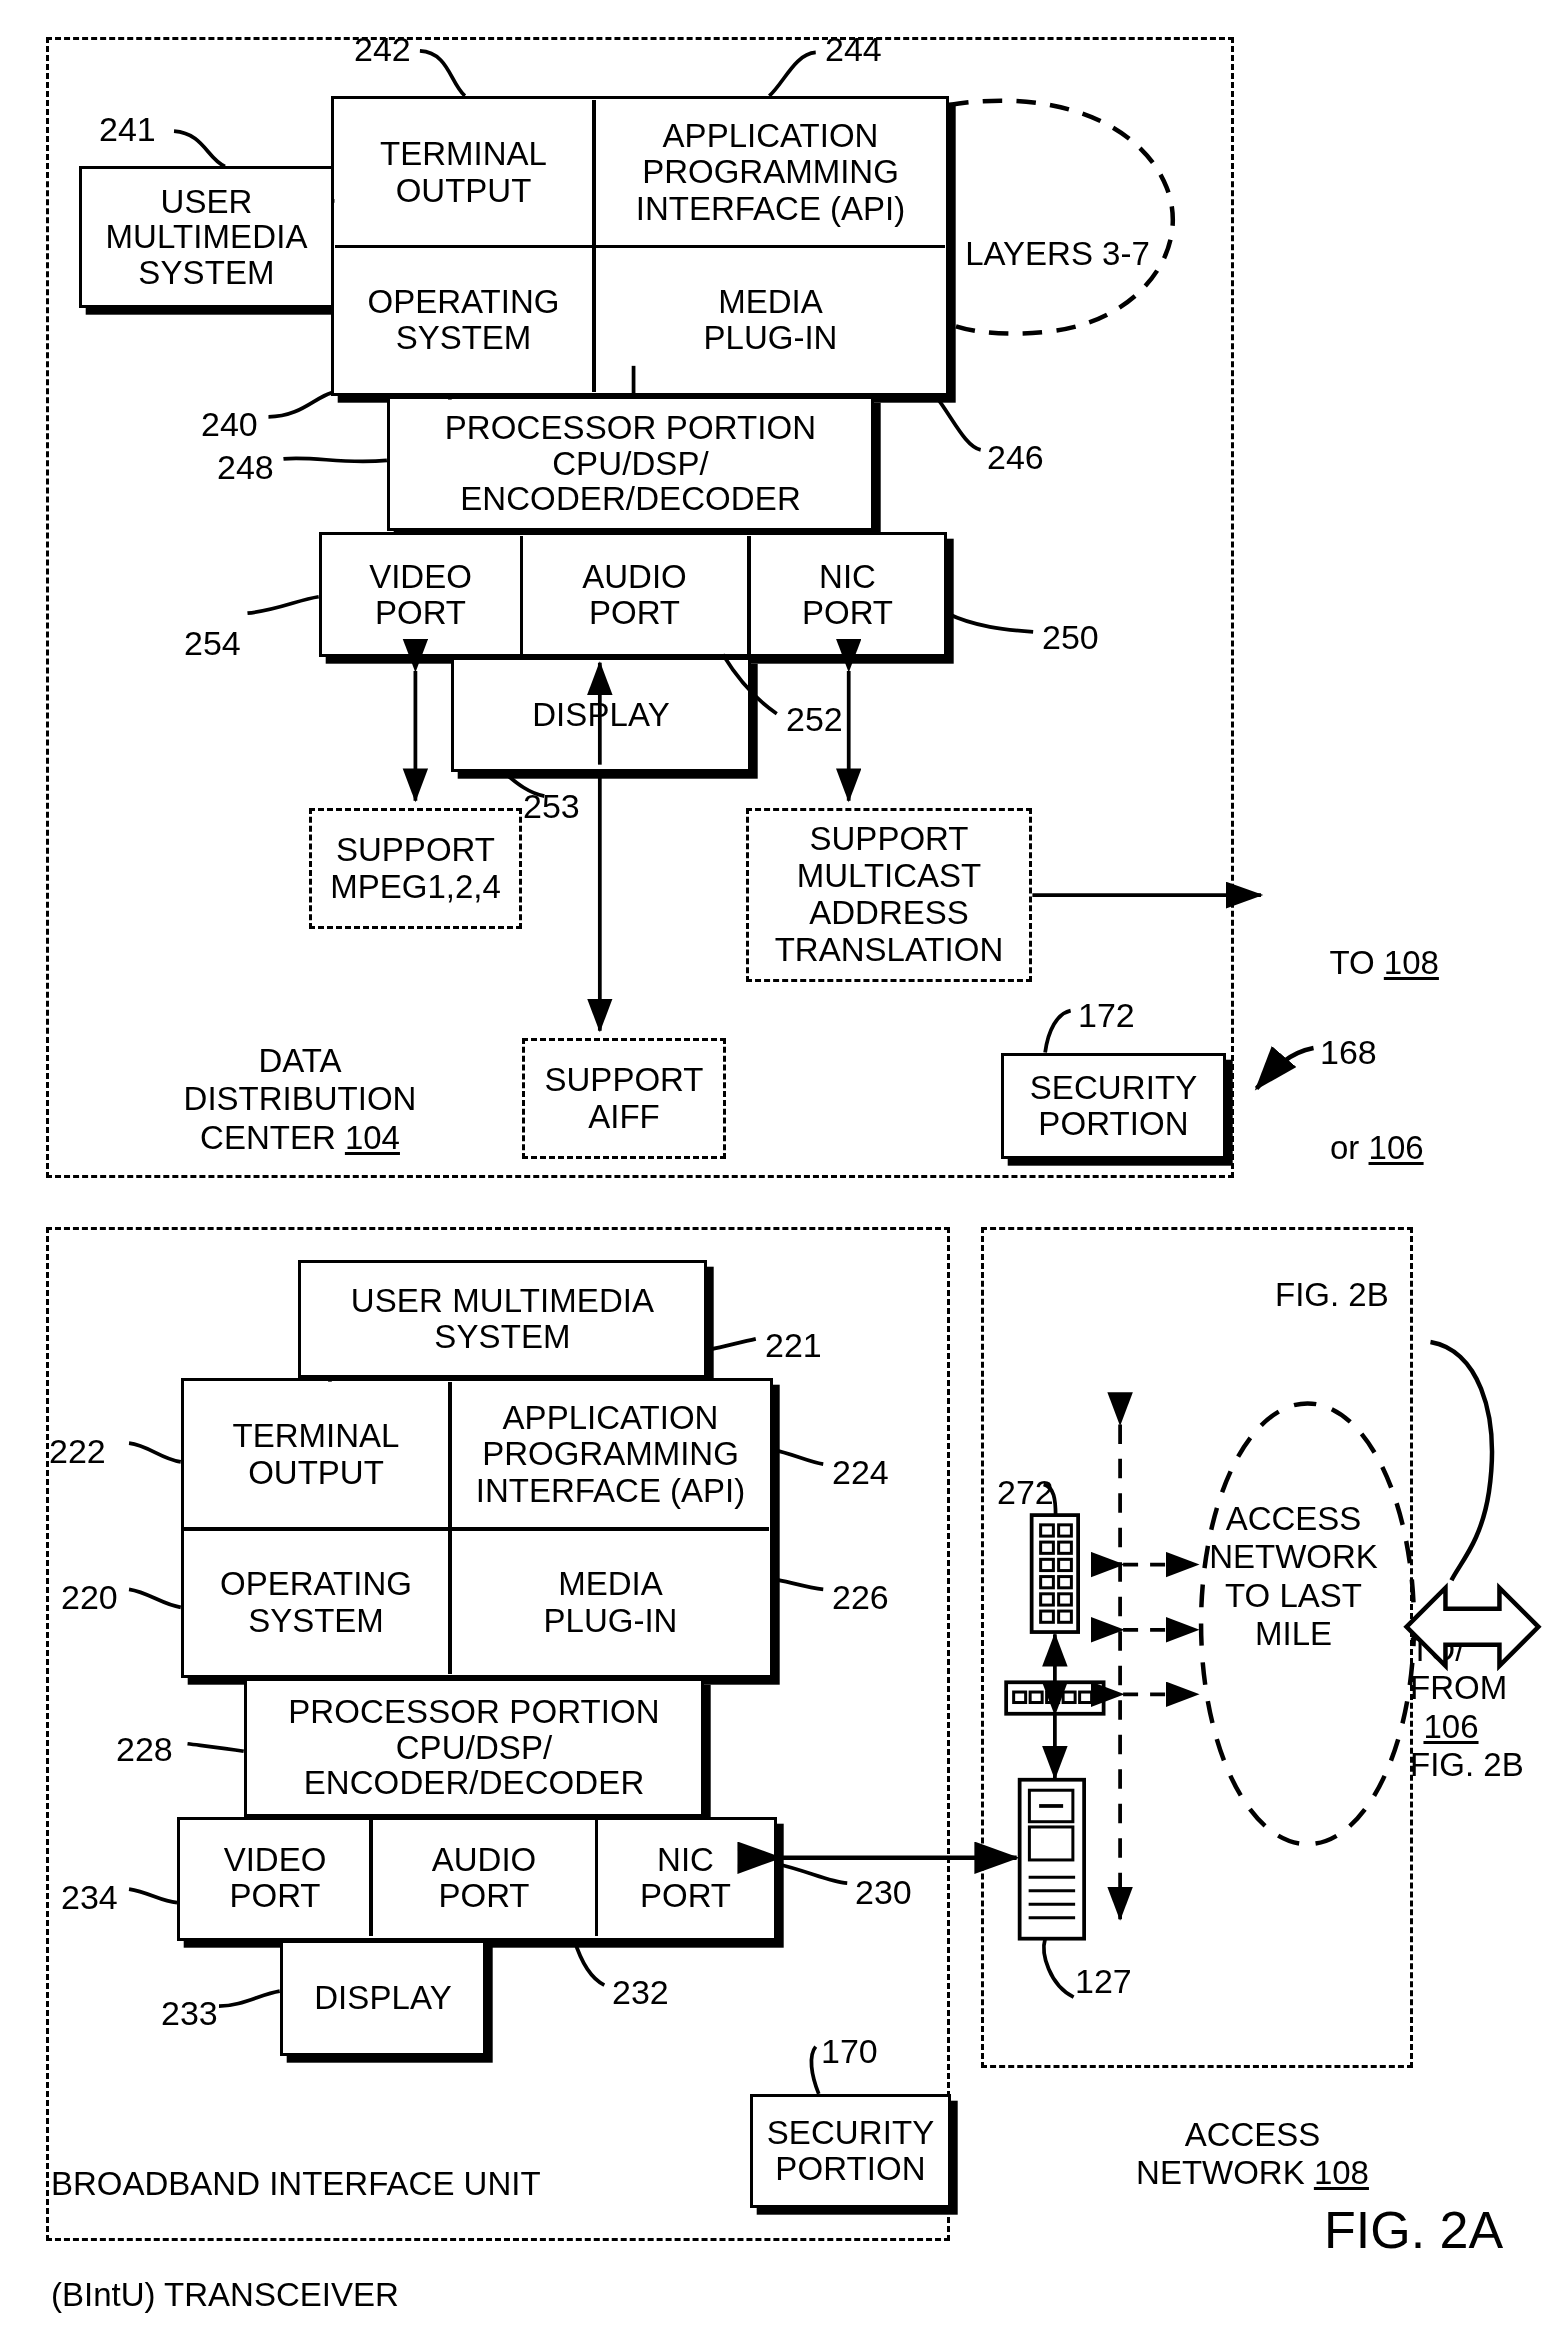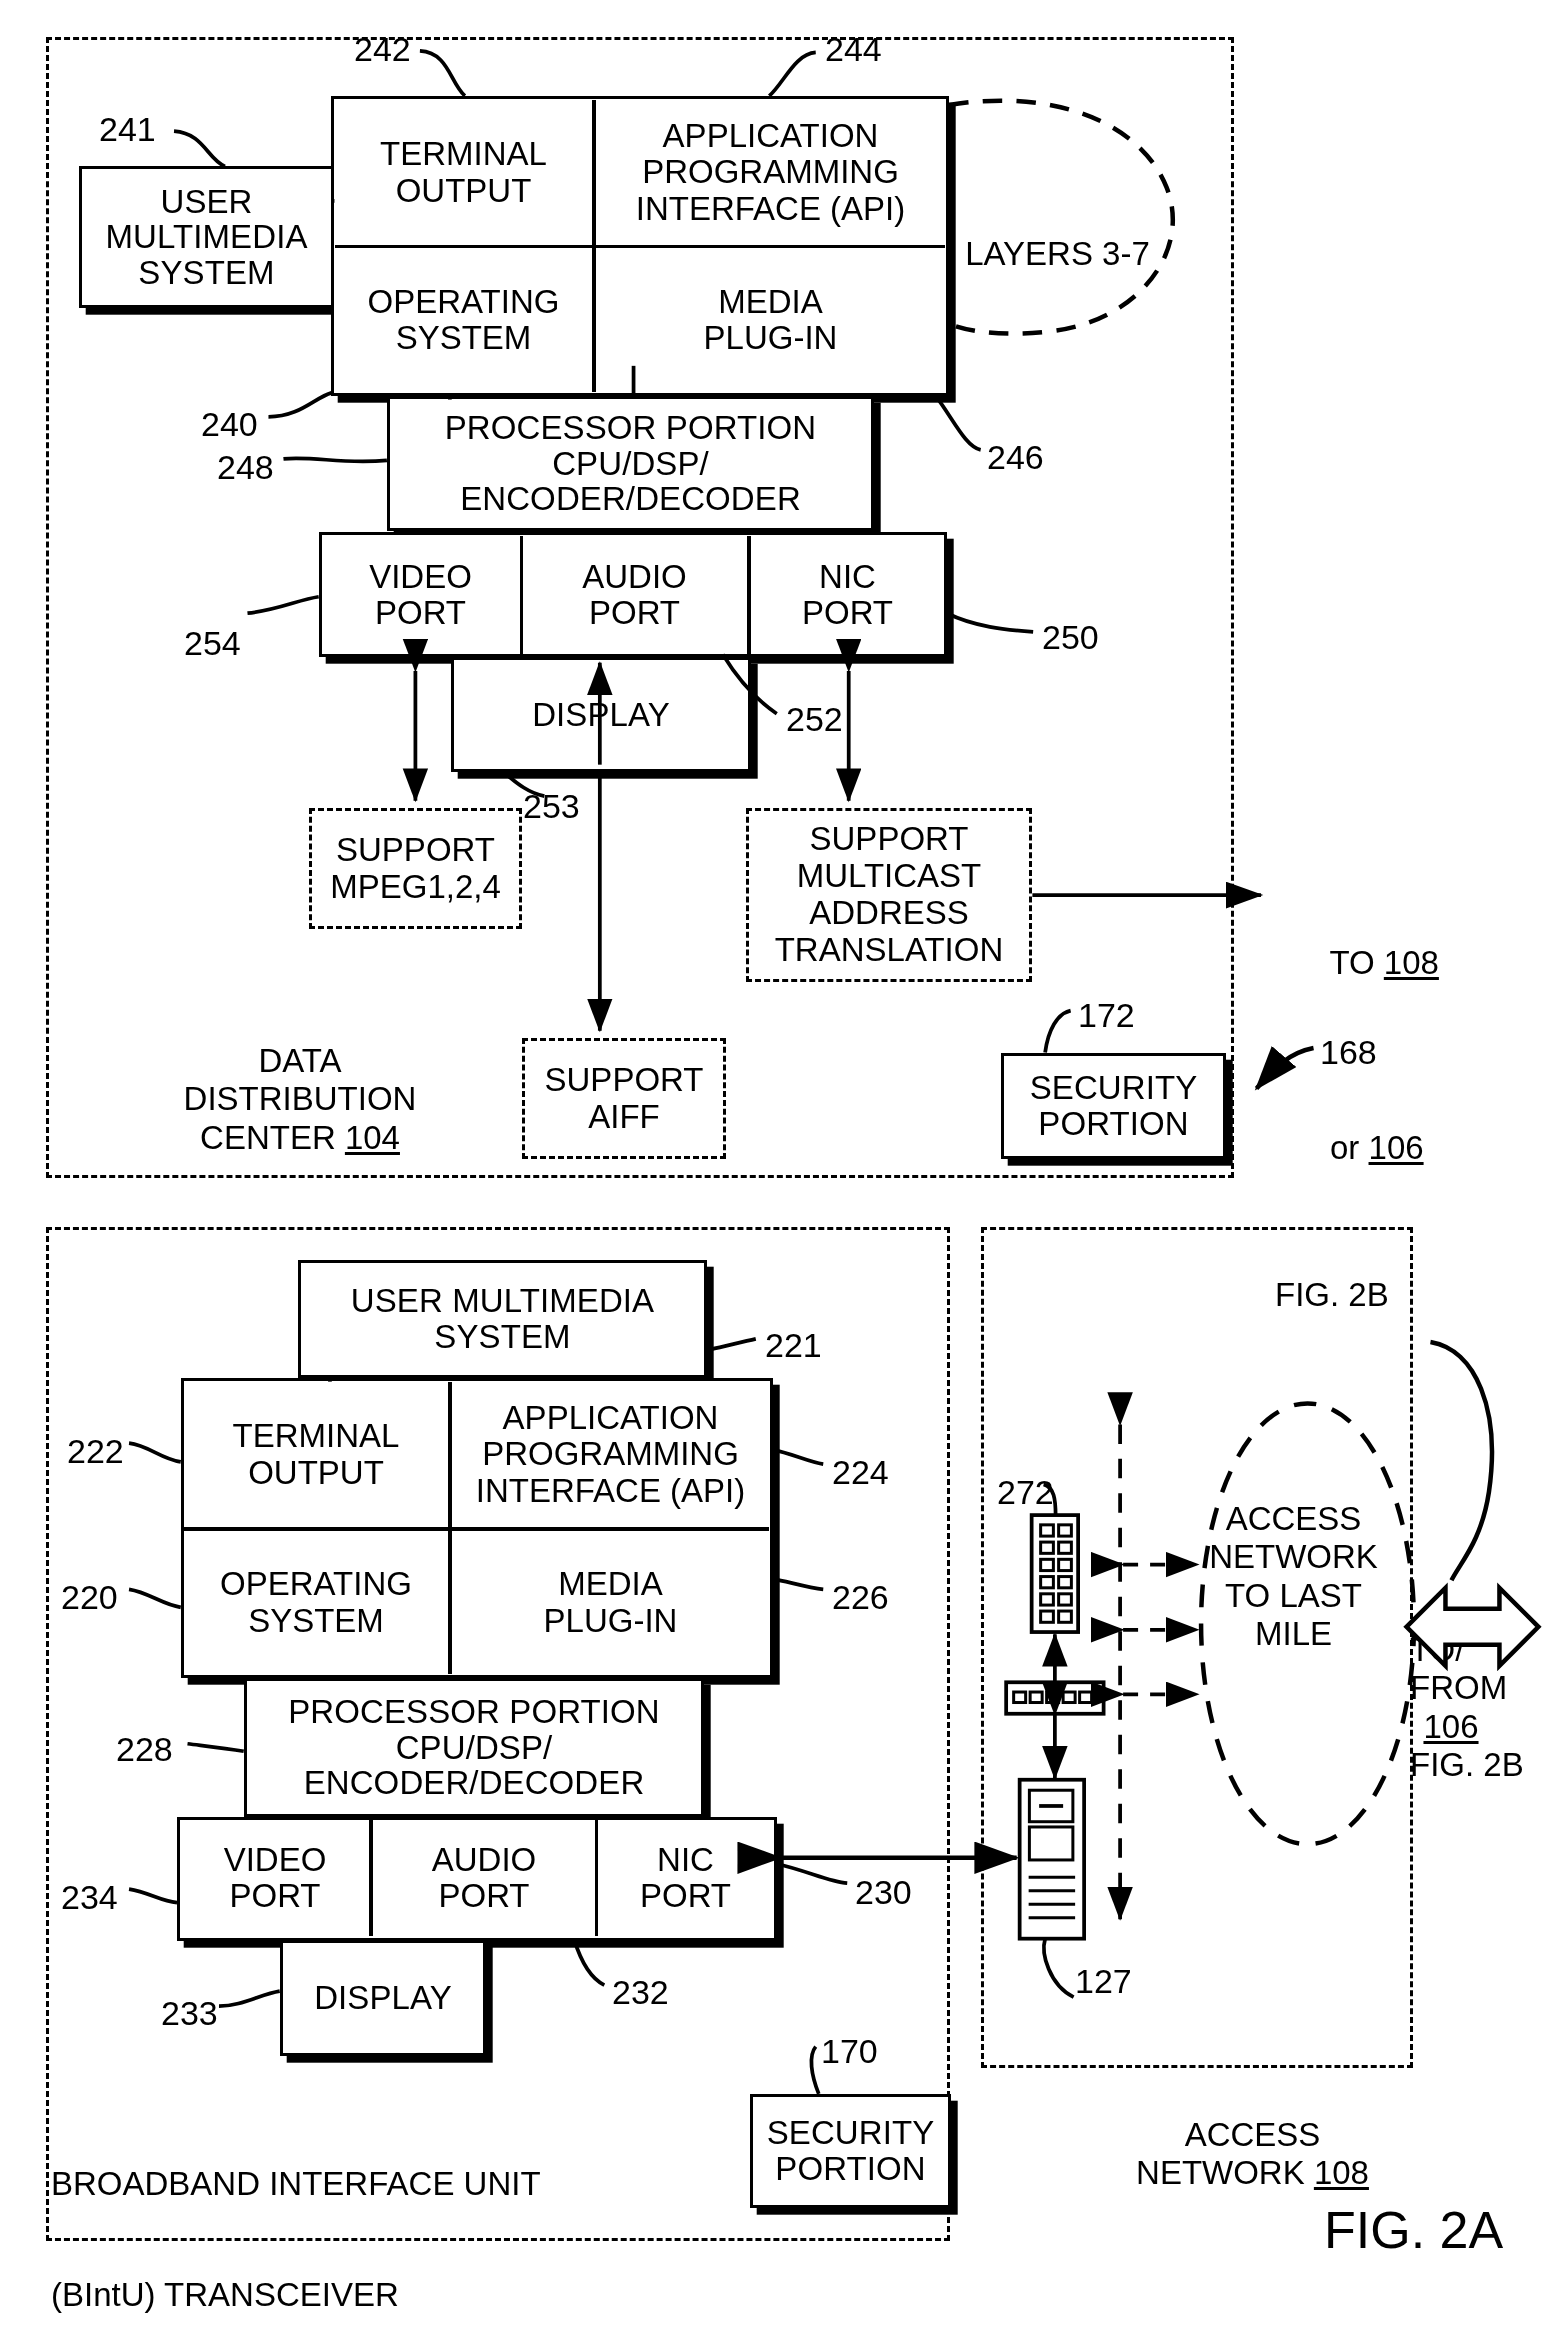--- a/index.html
+++ b/index.html
@@ -212,21 +212,21 @@
 PORTION</span>
   </div>
 
   <div class="lbl t44" style="left:51px;top:2092px;width:480px;text-align:left;">
     <div>BROADBAND INTERFACE UNIT</div>
     <div>(BIntU) TRANSCEIVER</div>
     
   </div>
 
   <div class="lbl t46" style="left:765px;top:1326px;">221</div>
-  <div class="lbl t46" style="left:67px;top:1432px;">222</div>
+  <div class="lbl t46" style="left:49px;top:1432px;">222</div>
   <div class="lbl t46" style="left:832px;top:1453px;">224</div>
   <div class="lbl t46" style="left:61px;top:1578px;">220</div>
   <div class="lbl t46" style="left:832px;top:1578px;">226</div>
   <div class="lbl t46" style="left:116px;top:1730px;">228</div>
   <div class="lbl t46" style="left:61px;top:1878px;">234</div>
   <div class="lbl t46" style="left:855px;top:1873px;">230</div>
   <div class="lbl t46" style="left:612px;top:1973px;">232</div>
   <div class="lbl t46" style="left:161px;top:1994px;">233</div>
   <div class="lbl t46" style="left:821px;top:2032px;">170</div>
 

